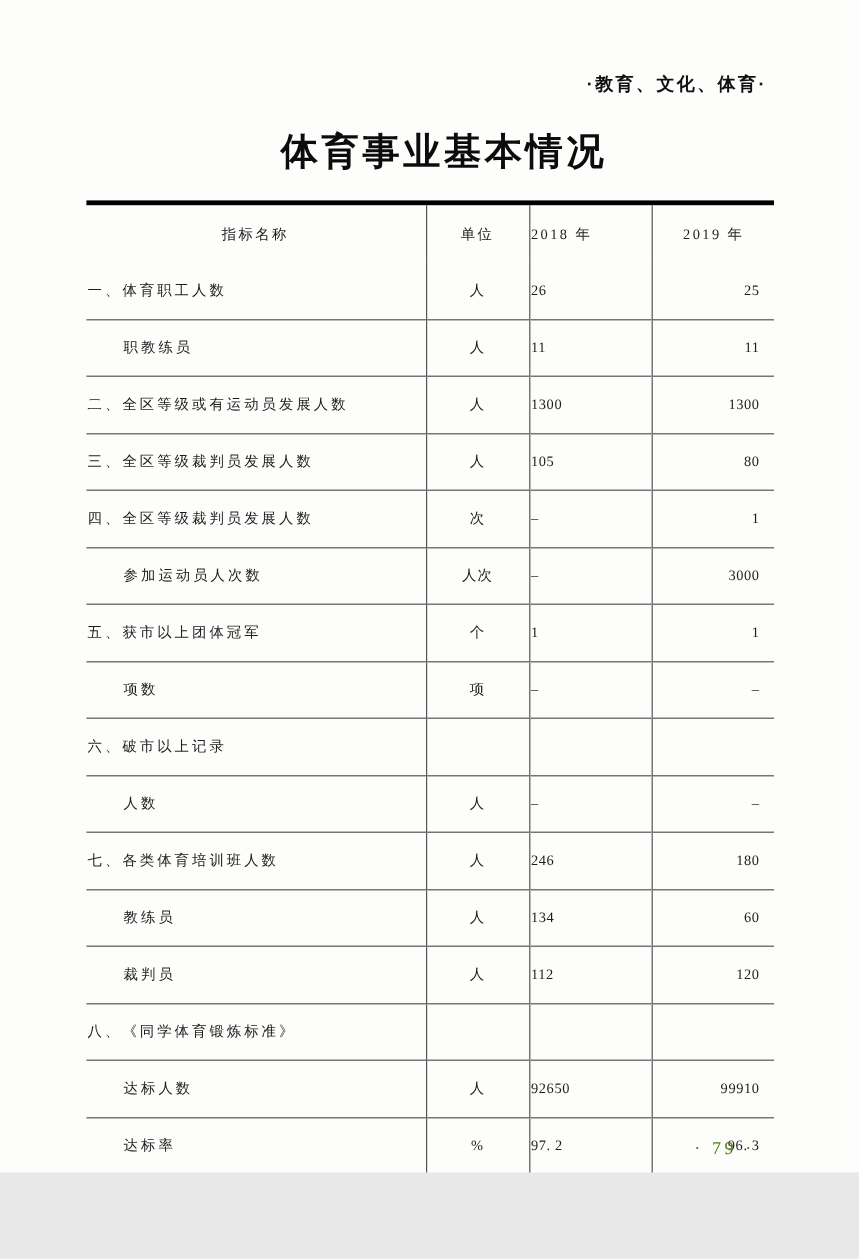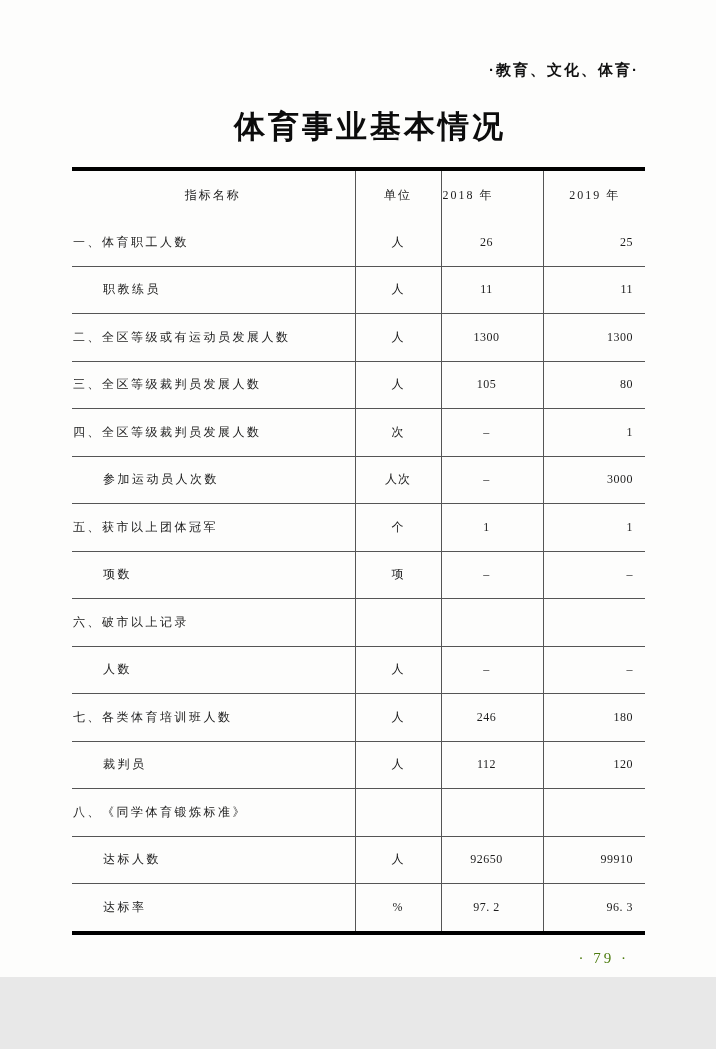--- a/index.html
+++ b/index.html
@@ -78,21 +78,21 @@
   }
   .c-name.indent{
     padding-left:31px;
   }
   .c-unit{
     text-align:center;
     letter-spacing:1px;
     border-right:1px solid var(--line-thin);
   }
   .c-y2018{
-    text-align:center;
+    text-align:left;
     padding-right:12px;
     letter-spacing:0.5px;
     border-right:1px solid var(--line-thin);
   }
   .c-y2019{
     text-align:right;
     padding-right:12px;
     letter-spacing:0.5px;
   }
   .page-number{
@@ -190,20 +190,26 @@
             <td class="c-y2018">–</td>
             <td class="c-y2019">–</td>
           </tr>
           <tr>
             <td class="c-name">七、各类体育培训班人数</td>
             <td class="c-unit">人</td>
             <td class="c-y2018">246</td>
             <td class="c-y2019">180</td>
           </tr>
           <tr>
+            <td class="c-name indent">教练员</td>
+            <td class="c-unit">人</td>
+            <td class="c-y2018">134</td>
+            <td class="c-y2019">60</td>
+          </tr>
+          <tr>
             <td class="c-name indent">裁判员</td>
             <td class="c-unit">人</td>
             <td class="c-y2018">112</td>
             <td class="c-y2019">120</td>
           </tr>
           <tr>
             <td class="c-name">八、《同学体育锻炼标准》</td>
             <td class="c-unit"></td>
             <td class="c-y2018"></td>
             <td class="c-y2019"></td>

